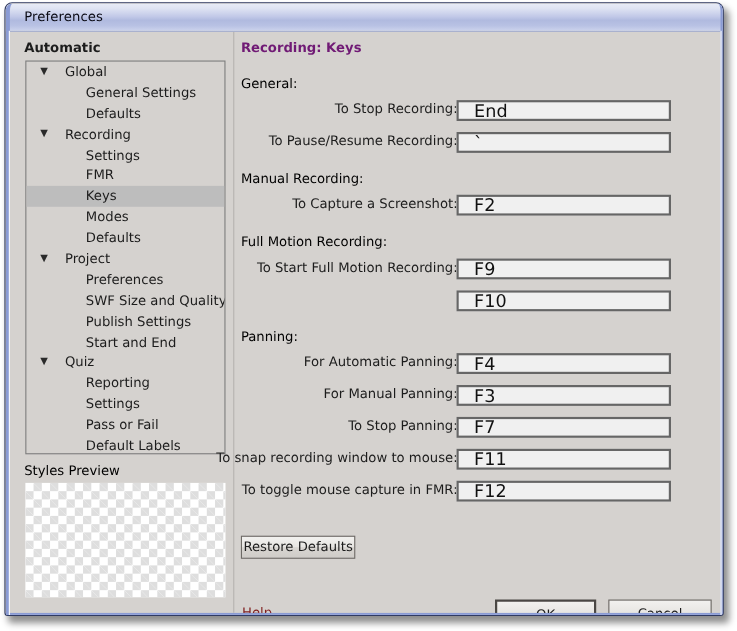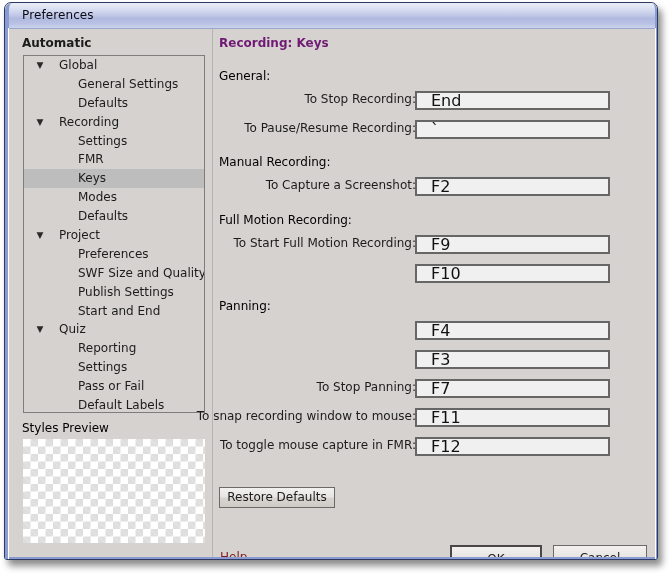--- a/index.html
+++ b/index.html
@@ -227,21 +227,21 @@
     font-family: "DejaVu Sans", "Liberation Sans", sans-serif;
     font-size: 12px;
     color: #1c1c1c;
     text-align: center;
     white-space: nowrap;
     cursor: default;
   }
   #restore-defaults-button {
     left: 210px;
     top: 458px;
-    width: 116px;
+    width: 104px;
     height: 21px;
     line-height: 19px;
   }
   #ok-button {
     left: 441px;
     top: 516px;
     width: 92px;
     height: 26px;
     line-height: 24px;
     border: 2px solid #4a4744;
@@ -369,23 +369,25 @@
           <input class="field-input" type="text" value="F2" style="">
         </div>
         <div class="field-row" style="top: 206px;">
           <span class="field-label">To Start Full Motion Recording:</span>
           <input class="field-input" type="text" value="F9" style="">
         </div>
         <div class="field-row" style="top: 235px;">
           <input class="field-input" type="text" value="F10" style="">
         </div>
         <div class="field-row" style="top: 292px;">
+          <span class="field-label">For Automatic Panning:</span>
           <input class="field-input" type="text" value="F4" style="">
         </div>
         <div class="field-row" style="top: 321px;">
+          <span class="field-label">For Manual Panning:</span>
           <input class="field-input" type="text" value="F3" style="">
         </div>
         <div class="field-row" style="top: 350px;">
           <span class="field-label">To Stop Panning:</span>
           <input class="field-input" type="text" value="F7" style="">
         </div>
         <div class="field-row" style="top: 379px;">
           <span class="field-label">To snap recording window to mouse:</span>
           <input class="field-input" type="text" value="F11" style="">
         </div>

